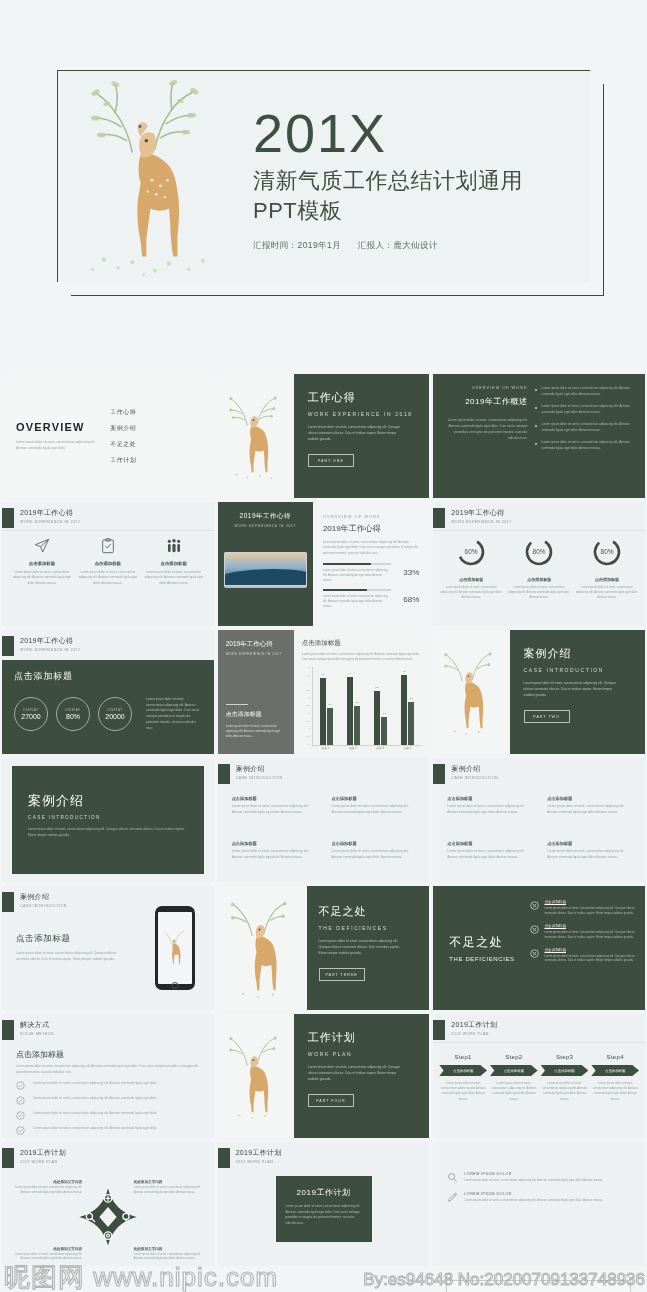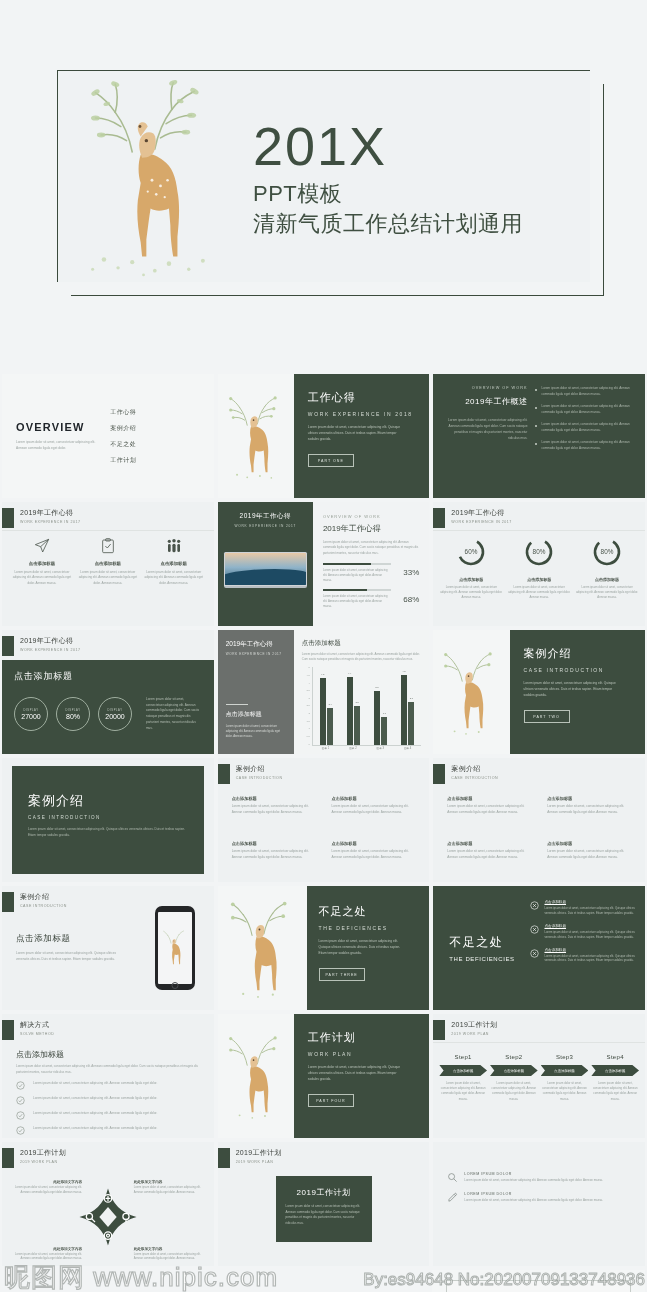--- a/index.html
+++ b/index.html
@@ -311,22 +311,26 @@
                 <circle cx="86" cy="141" r="1.2"></circle>
               <circle cx="96" cy="135" r="1.4"></circle>
                 <circle cx="18" cy="141" r="1.1"></circle>
                 <circle cx="54" cy="145" r="1"></circle>
             </g>
           </svg>
         </div>
         <div class="hero-text">
           <div class="hero-year">201X</div>
           <div class="hero-title">
+            <div>清新气质工作总结计划通用</div>
             <div>PPT模板</div>
-            <div>清新气质工作总结计划通用</div>
+          </div>
+          <div class="hero-meta">
+            <span>汇报时间：2019年1月</span>
+            <span>汇报人：鹿大仙设计</span>
           </div>
         </div>
       </div>
     </div>
   </div>
 
   <div class="grid">
 
     <div class="row">
       <div class="thumb">

